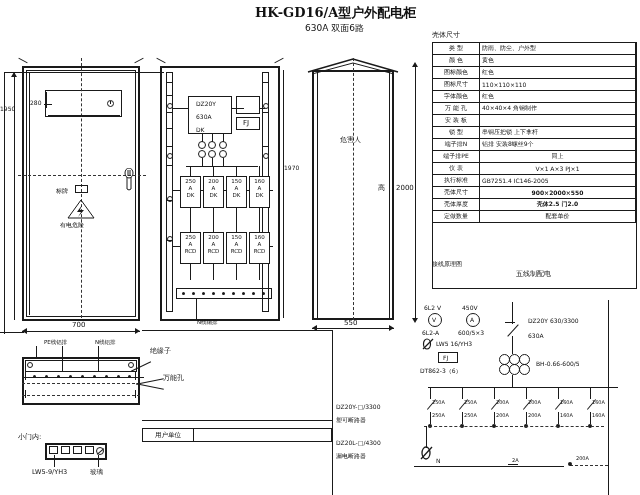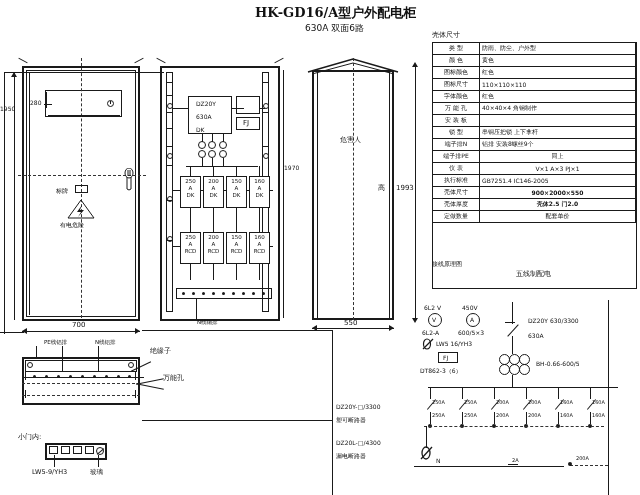--- a/index.html
+++ b/index.html
@@ -320,21 +320,21 @@
 <div class="box2" style="left:312px;top:70px;width:82px;height:250px;"></div>
 <svg class="abs" style="left:306px;top:56px;" width="94" height="18">
   <polyline points="2,16 47,3 92,16" fill="none" stroke="#1a1a1a" stroke-width="1.6"></polyline>
   <polyline points="6,18 47,7 88,18" fill="none" stroke="#1a1a1a" stroke-width="1"></polyline>
 </svg>
 <div class="ln vl" style="left:317px;top:72px;height:246px;"></div>
 <div class="ln vl" style="left:389px;top:72px;height:246px;"></div>
 <div class="dash-v" style="left:353px;top:58px;height:262px;"></div>
 <div class="txt f7" style="left:340px;top:137px;">危害人</div>
 <div class="txt f7" style="left:378px;top:185px;">高</div>
-<div class="txt f7" style="left:396px;top:185px;">1993</div>
+<div class="txt f7" style="left:396px;top:185px;">2000</div>
 <div class="ln vl" style="left:415px;top:66px;height:255px;"></div>
 <div class="arrow" style="left:412px;top:62px;border-left:3px solid transparent;border-right:3px solid transparent;border-bottom:5px solid #1a1a1a;"></div>
 <div class="arrow" style="left:412px;top:318px;border-left:3px solid transparent;border-right:3px solid transparent;border-top:5px solid #1a1a1a;"></div>
 <div class="ln hl" style="left:312px;top:328px;width:82px;"></div>
 <div class="arrow" style="left:312px;top:325px;border-top:3px solid transparent;border-bottom:3px solid transparent;border-right:5px solid #1a1a1a;"></div>
 <div class="arrow" style="left:389px;top:325px;border-top:3px solid transparent;border-bottom:3px solid transparent;border-left:5px solid #1a1a1a;"></div>
 <div class="txt f7" style="left:344px;top:320px;">550</div>
 
 <div class="txt f7" style="left:18px;top:434px;">小门内:</div>
 <div class="box2" style="left:45px;top:443px;width:62px;height:17px;"></div>
@@ -344,20 +344,24 @@
 <div class="box" style="left:85px;top:446px;width:9px;height:8px;"></div>
 <div class="circ" style="left:96px;top:447px;width:8px;height:8px;"></div>
 <div class="ln" style="left:96px;top:451px;width:9px;height:1px;transform:rotate(-40deg);"></div>
 <div class="ln vl" style="left:54px;top:455px;height:12px;"></div>
 <div class="ln vl" style="left:98px;top:455px;height:12px;"></div>
 <div class="txt f65" style="left:32px;top:469px;">LW5-9/YH3</div>
 <div class="txt f65" style="left:90px;top:469px;">玻璃</div>
 
 <table class="cust" style="position:absolute;left:142px;top:428px;width:190px;">
   <tbody>
+    <tr>
+        <td class="k">用户单位</td>
+        <td></td>
+      </tr>
   </tbody>
 </table>
 <div class="ln hl" style="left:142px;top:420px;width:190px;"></div>
 <div class="ln vl" style="left:332px;top:330px;height:165px;"></div>
 <div class="ln hl" style="left:142px;top:330px;width:190px;"></div>
 
 <div class="txt f6" style="left:424px;top:305px;">6L2 V</div>
 <div class="txt f6" style="left:462px;top:305px;">450V</div>
 <div class="circ" style="left:428px;top:313px;width:14px;height:14px;"></div>
 <div class="txt f6" style="left:432px;top:317px;">V</div>

